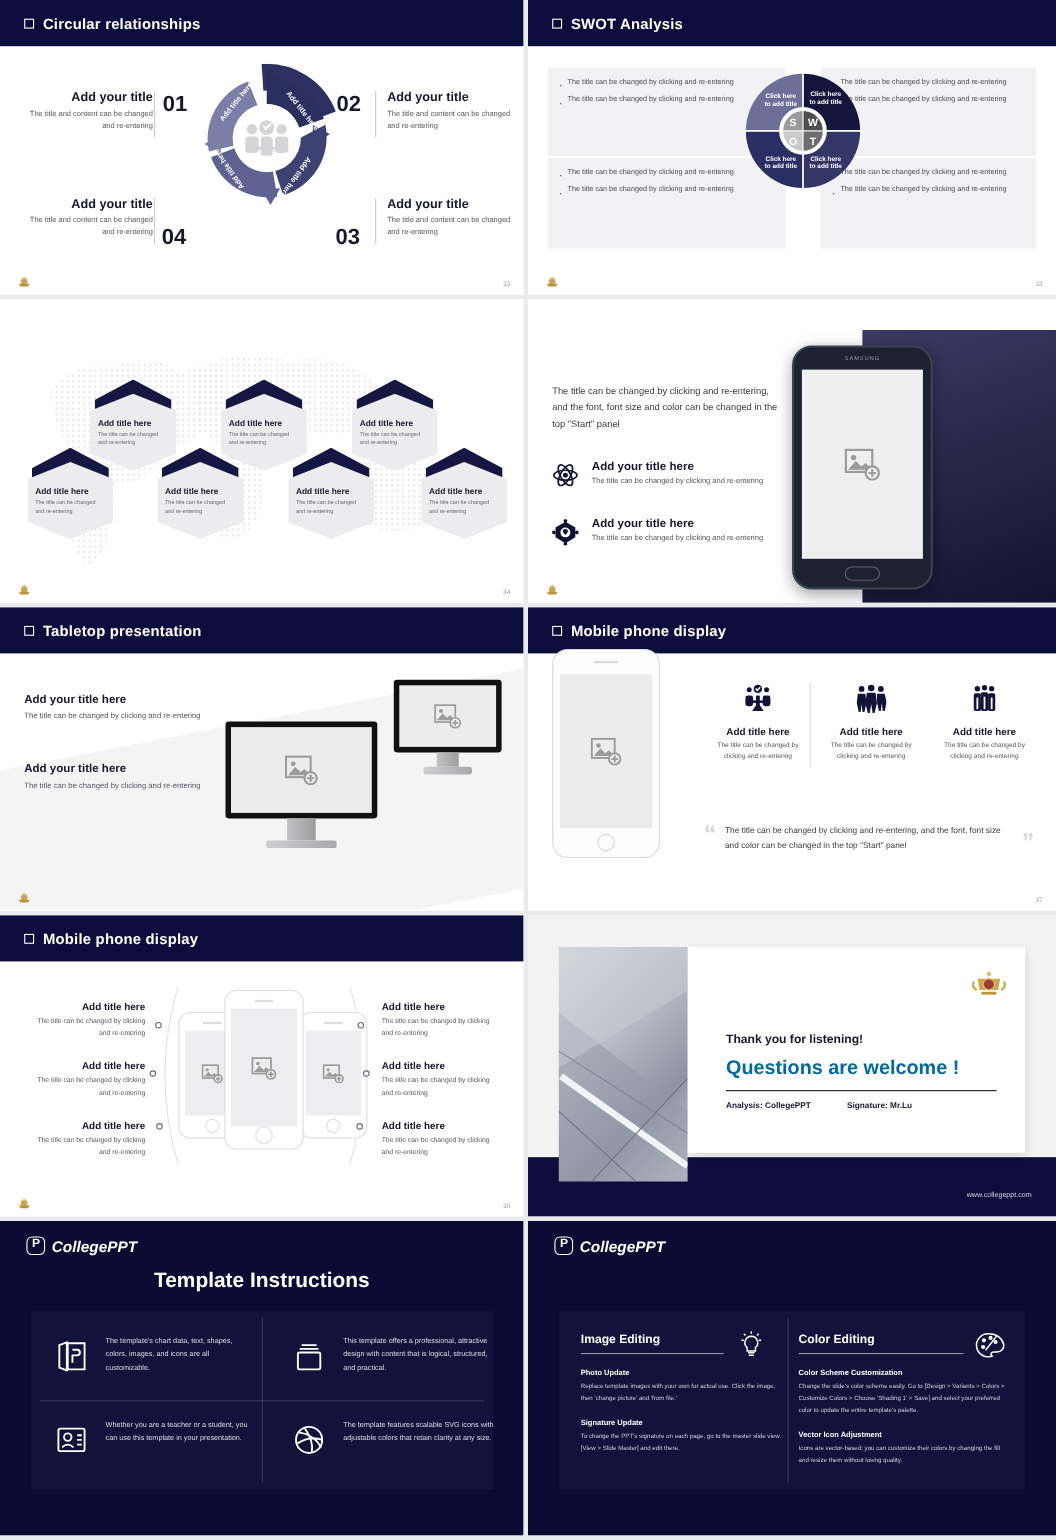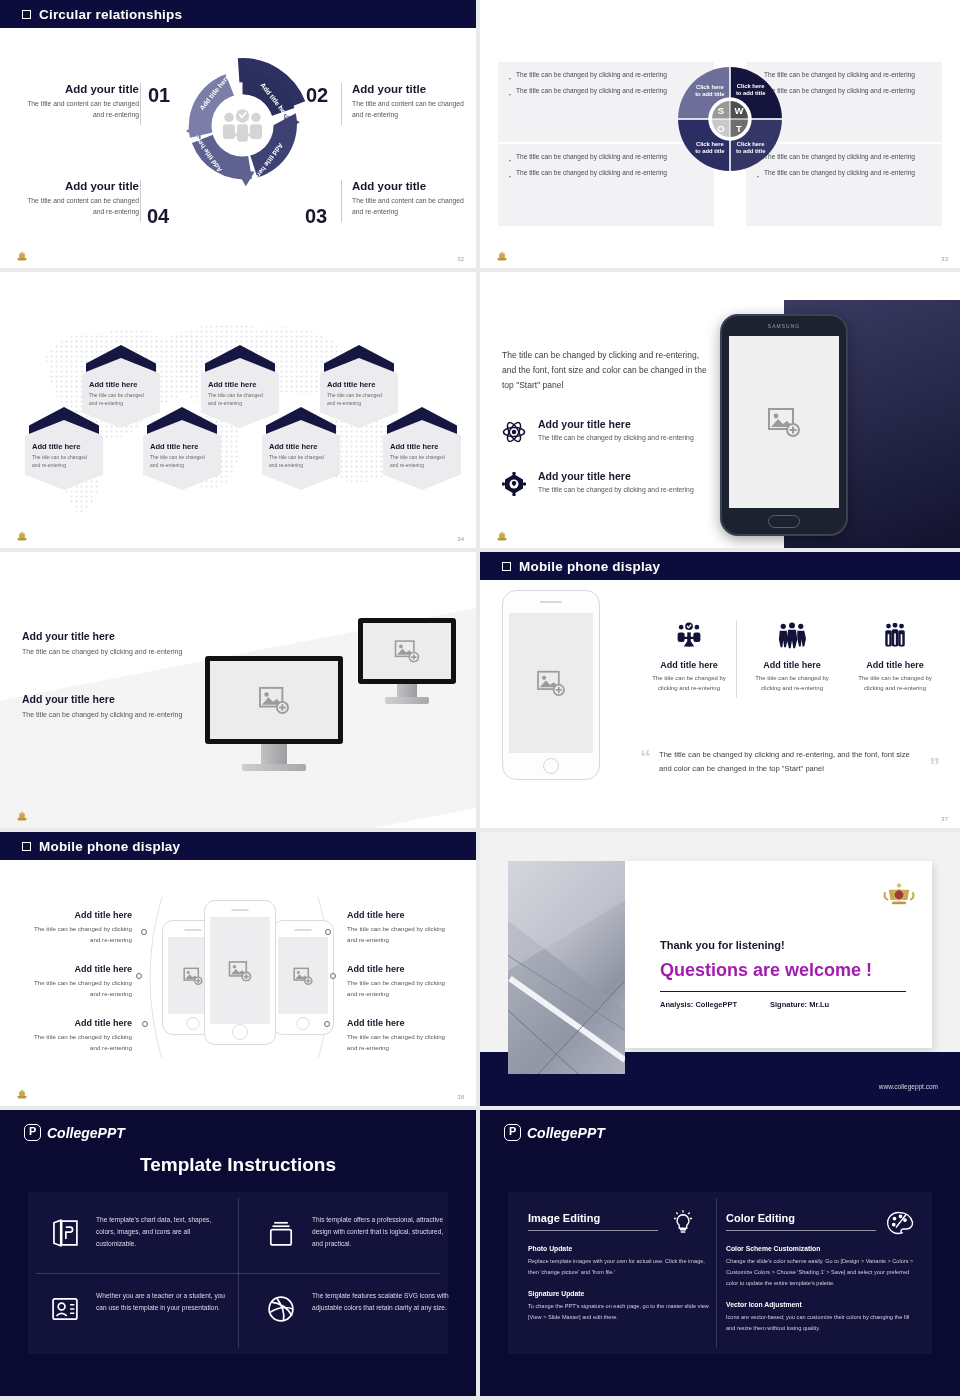--- a/index.html
+++ b/index.html
@@ -18,21 +18,21 @@
   .slide {
     position:relative;
     background:#ffffff;
     overflow:hidden;
   }
   .slide.pad { border-right:4px solid #e9eaec; border-bottom:4px solid #e9eaec; }
   .slide.padR { border-bottom:4px solid #e9eaec; }
 
   
   .hdr {
-    position:absolute; left:0; top:0; right:0; height:28px;
+    position:absolute; left:0; top:0; right:0; height:42px;
     background:#0d0d3d;
     display:flex; align-items:center;
   }
   .hdr .sq {
     width:9px;height:9px;border:1.6px solid #fff;margin-left:22px;margin-right:8px;
     flex:0 0 auto;
   }
   .hdr .t { color:#fff; font-size:13.5px; font-weight:bold; letter-spacing:.2px;}
   .pgnum { position:absolute; right:12px; bottom:6px; font-size:6px; color:#9a9aa8;}
   .crest {
@@ -143,21 +143,21 @@
   .m2-txt p { font-size:6.2px; color:#55555e; line-height:1.7;}
   .dot { position:absolute; width:6px;height:6px;border-radius:50%;border:1.3px solid #6a6a72;background:#fff;}
 
   
   .th { position:absolute; inset:0; background:#f2f2f3; }
   .th-bot { position:absolute; left:0; right:0; bottom:0; height:54px; background:#0d0d3d; }
   .th-card { position:absolute; left:145px; top:29px; right:28px; bottom:58px; background:#fff; box-shadow:2px 3px 8px rgba(0,0,0,.12);}
   .th-img { position:absolute; left:28px; top:29px; width:117px; bottom:32px;
     background:linear-gradient(135deg,#dfe1e6 0%,#b9bcc6 40%,#8f94a3 70%,#cfd2da 100%); }
   .th-t1 { position:absolute; left:180px; top:107px; font-size:11px; font-weight:bold; color:#17172e;}
-  .th-t2 { position:absolute; left:180px; top:128px; font-size:18px; font-weight:bold; color:#a21caf;}
+  .th-t2 { position:absolute; left:180px; top:128px; font-size:18px; font-weight:bold; color:#0369a1;}
   .th-line { position:absolute; left:180px; top:159px; width:246px; height:1px; background:#17172e;}
   .th-pre { position:absolute; left:180px; top:168px; font-size:7.5px; font-weight:bold; color:#17172e;}
   .th-ins { position:absolute; left:290px; top:168px; font-size:7.5px; font-weight:bold; color:#17172e;}
   .th-url { position:absolute; right:22px; bottom:16px; font-size:6.5px; color:#d8d8e4;}
   .th-crest { position:absolute; right:44px; top:49px; width:34px; height:26px;}
 
   
   .dk { position:absolute; inset:0; background:#0a0a33;padding-left:44px; }
   .dk-logo { position:absolute; left:24px; top:14px; display:flex; align-items:center; gap:6px; }
   .dk-logo .mark { width:17px;height:17px;border:1.6px solid #fff;border-radius:5px; position:relative;}
@@ -250,20 +250,24 @@
   </div>
   <svg class="crest" viewBox="0 0 30 24">
     <circle cx="15" cy="12" r="6" fill="#c8a64b"></circle>
         <path d="M5 16 h20 l-3 5 H8 Z" fill="#b8963f"></path>
     <path d="M9 8 l6-5 6 5 Z" fill="#d9bc6a"></path>
   </svg>
   <div class="pgnum">32</div>
 </div>
 
 <div class="slide padR">
+  <div class="hdr">
+    <span class="sq"></span>
+    <span class="t">SWOT Analysis</span>
+  </div>
   <div class="sw">
     <div class="sw-box" style="left:18px;top:34px;width:216px;height:80px;">
       <ul>
         <li>The title can be changed by clicking and re-entering</li>
         <li>The title can be changed by clicking and re-entering</li>
       </ul>
     </div>
     <div class="sw-box" style="left:18px;top:116px;width:216px;height:82px;">
       <ul>
         <li>The title can be changed by clicking and re-entering</li>
@@ -456,20 +460,24 @@
     </div>
   </div>
   <svg class="crest" viewBox="0 0 30 24">
     <circle cx="15" cy="12" r="6" fill="#c8a64b"></circle>
         <path d="M5 16 h20 l-3 5 H8 Z" fill="#b8963f"></path>
     <path d="M9 8 l6-5 6 5 Z" fill="#d9bc6a"></path>
   </svg>
 </div>
 
 <div class="slide pad">
+  <div class="hdr">
+    <span class="sq"></span>
+    <span class="t">Tabletop presentation</span>
+  </div>
   <div class="tt">
     <div class="tt-floor"></div>
 
     <div class="tt-txt" style="top:50px;">
       <h5>Add your title here</h5>
       <p>The title can be changed by clicking and re-entering</p>
     </div>
     <div class="tt-txt" style="top:113px;">
       <h5>Add your title here</h5>
       <p>The title can be changed by clicking and re-entering</p>

